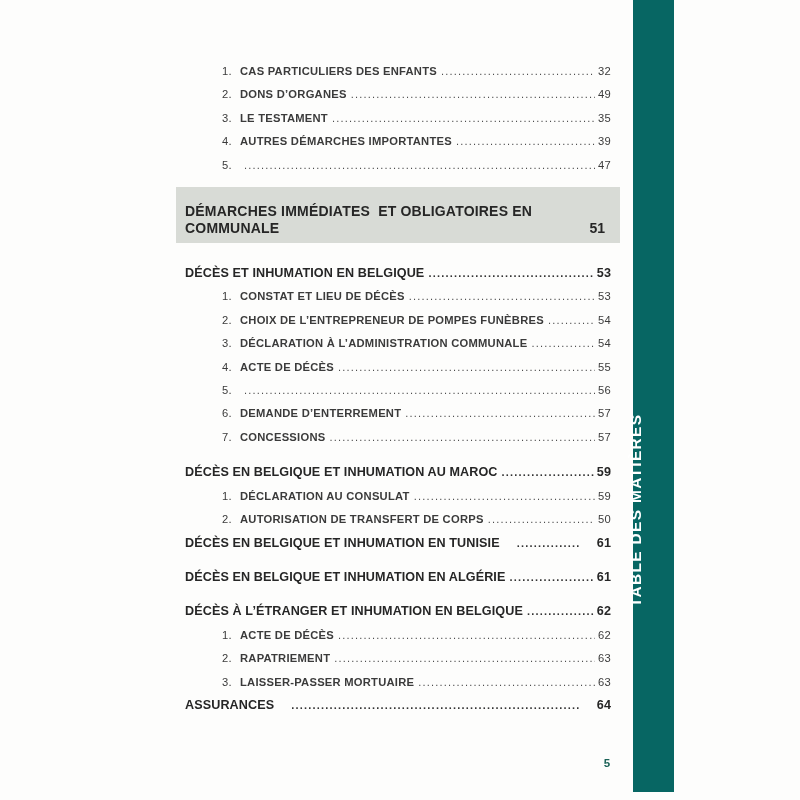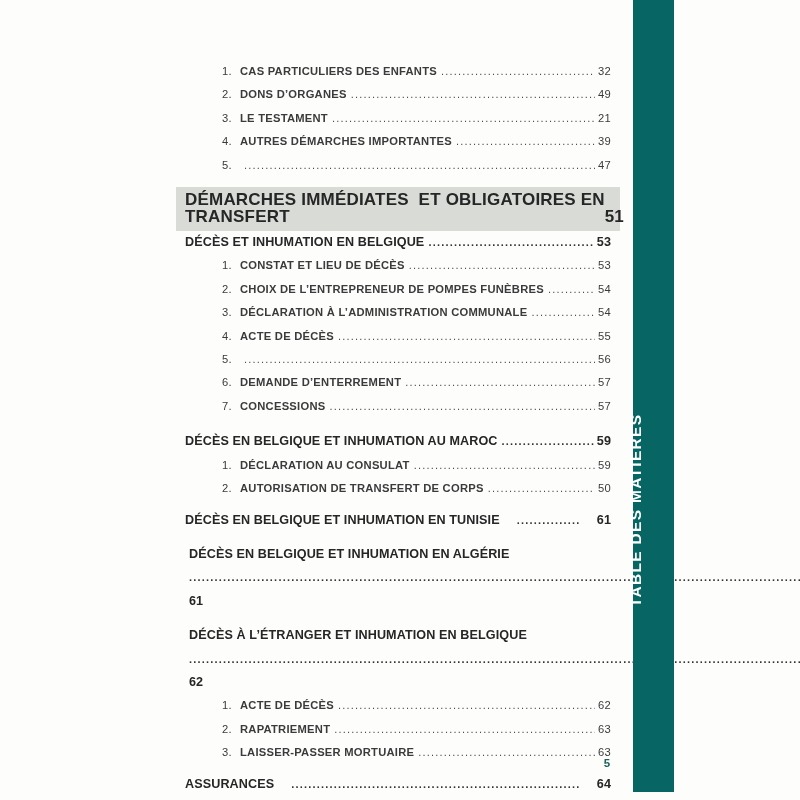--- a/index.html
+++ b/index.html
@@ -42,34 +42,34 @@
   }
   .pg { flex: 0 0 auto; }
   .row.heading {
     font-weight: 700;
     font-size: 12.6px;
     color: #262626;
     letter-spacing: 0.1px;
   }
   .row.heading .leader { color: #333; }
   .mt7  { margin-top: 12px; }
-  .mt10 { margin-top: 8px; gap: 13px; }
-  .mt11 { margin-top: 11px; flex-direction: column; }
-  .mt19 { }
+  .mt10 { margin-top: 0; gap: 13px; }
+  .mt11 { margin-top: 11px; }
+  .mt19 { margin-top: 19px; }
   .highlight {
     margin: 10px -9px 0 -9px;
-    height: 44px;
+    height: 56px;
     box-sizing: border-box;
     background: #d8dbd6;
     display: flex;
     justify-content: space-between;
     align-items: flex-end;
     padding: 5px 15px 6px 9px;
     font-weight: 700;
-    font-size: 17px;
+    font-size: 14px;
     color: #262626;
   }
   .hl-line {
     line-height: 17px;
     white-space: pre;
     letter-spacing: 0.2px;
   }
   .hl-page { line-height: 17px; }
   .sidebar {
     position: absolute;
@@ -118,38 +118,38 @@
     <div class="row item">
       <span class="num">2.</span>
       <span class="label">DONS D’ORGANES</span>
       <span class="leader"></span>
       <span class="pg">49</span>
     </div>
     <div class="row item">
       <span class="num">3.</span>
       <span class="label">LE TESTAMENT</span>
       <span class="leader"></span>
-      <span class="pg">21</span>
+      <span class="pg">35</span>
     </div>
     <div class="row item">
       <span class="num">4.</span>
       <span class="label">AUTRES DÉMARCHES IMPORTANTES</span>
       <span class="leader"></span>
       <span class="pg">39</span>
     </div>
     <div class="row item">
       <span class="num">5.</span>
       <span class="leader"></span>
       <span class="pg">47</span>
     </div>
 
     <div class="highlight" style="background: rgb(216, 219, 214);">
       <div>
         <div class="hl-line">DÉMARCHES IMMÉDIATES  ET OBLIGATOIRES EN</div>
-        <div class="hl-line">TRANSFERT</div>
+        <div class="hl-line">COMMUNALE</div>
       </div>
       <div class="hl-page">51</div>
     </div>
 
     <div class="row heading mt19">
       <span class="label">DÉCÈS ET INHUMATION EN BELGIQUE</span>
       <span class="leader"></span>
       <span class="pg">53</span>
     </div>
     <div class="row item">

